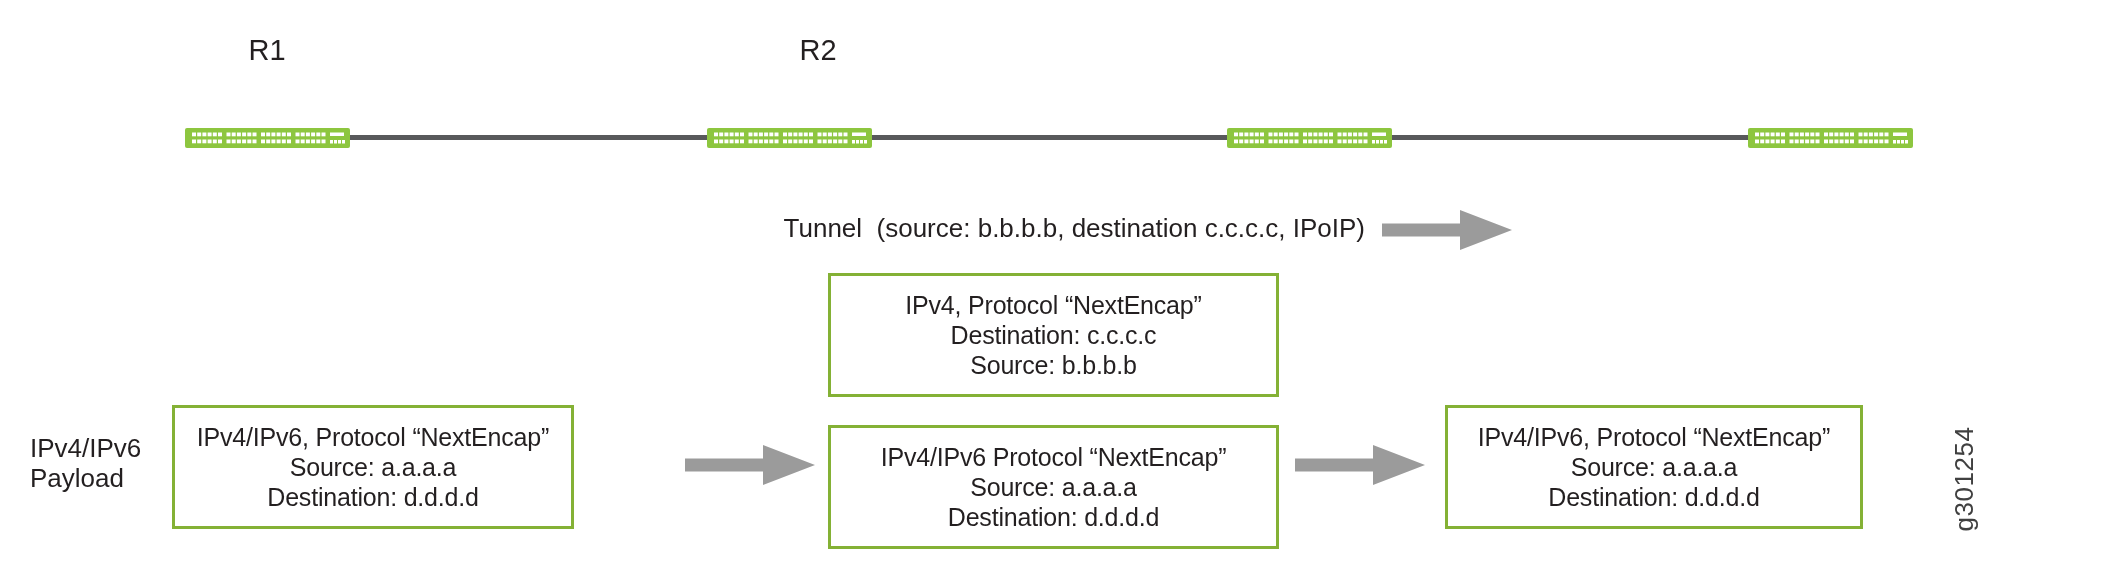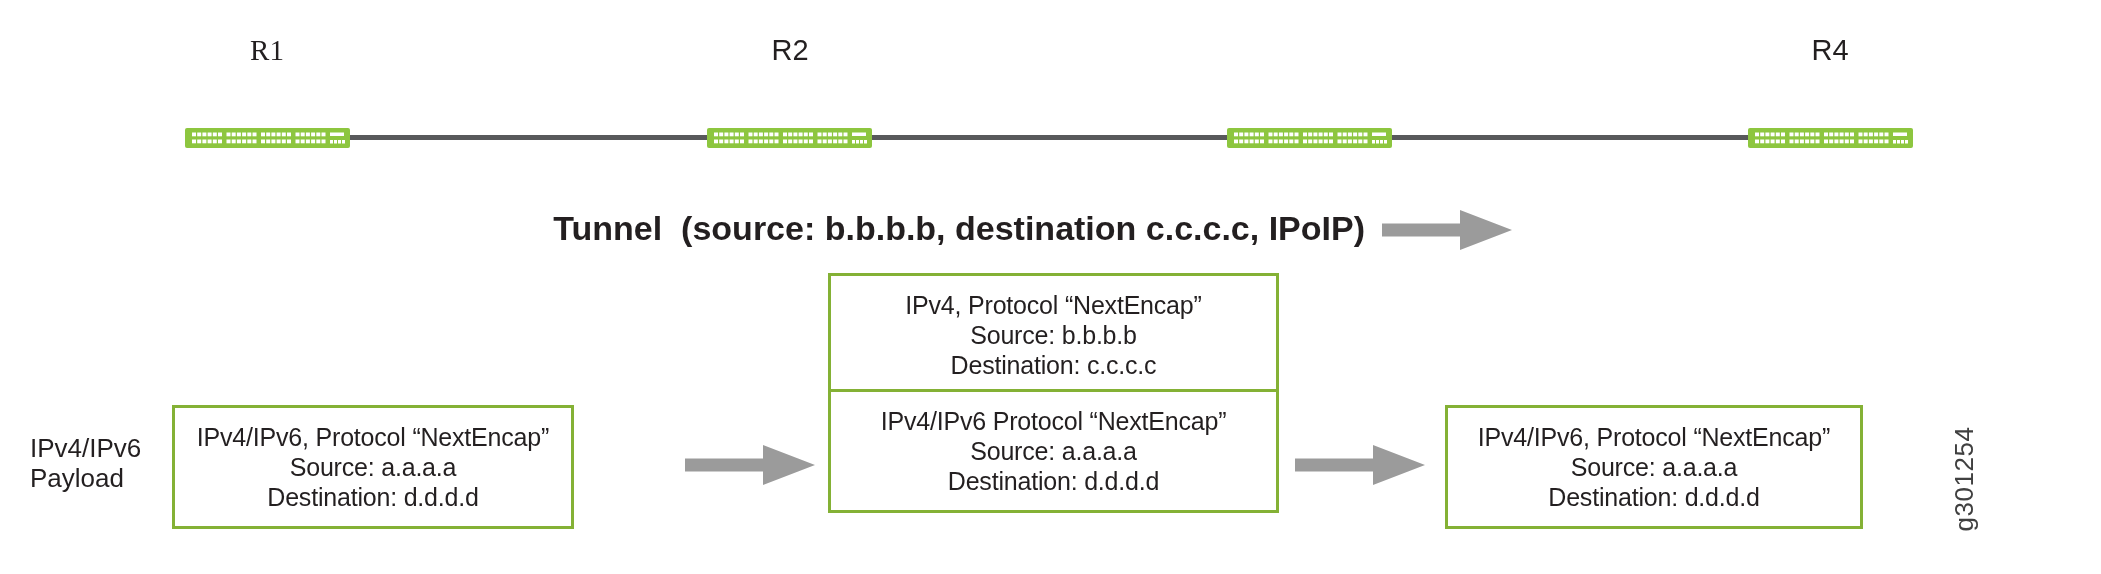--- a/index.html
+++ b/index.html
@@ -17,34 +17,34 @@
     background:#58595b;
   }
   .router-label{
     position:absolute;top:34px;width:200px;
     text-align:center;font-size:29px;line-height:33px;
   }
   .router-icon{position:absolute;top:128px;}
   
   .tunnel-label{
     position:absolute;top:213px;right:736px;
-    font-size:34px;line-height:30px;white-space:pre;font-weight:bold;
+    font-size:26px;line-height:30px;white-space:pre;
   }
   .tunnel-arrow{position:absolute;left:1382px;top:207px;}
   
   .packet-box{
     position:absolute;height:118px;
     border:3px solid #84b135;background:#ffffff;
     display:flex;flex-direction:column;justify-content:center;align-items:center;
     text-align:center;font-size:25px;line-height:30px;
     white-space:nowrap;letter-spacing:-0.2px;
   }
   .box-left{left:172px;top:405px;width:396px;}
   .box-mid-top{left:828px;top:273px;width:445px;}
-  .box-mid-bottom{left:828px;top:389px;width:445px;}
+  .box-mid-bottom{left:828px;top:425px;width:445px;}
   .box-right{left:1445px;top:405px;width:412px;}
   .payload-label{
     position:absolute;left:30px;top:433px;width:142px;
     text-align:left;font-size:26px;line-height:30px;
   }
   .flow-arrow-1{position:absolute;left:685px;top:442px;}
   .flow-arrow-2{position:absolute;left:1295px;top:442px;}
   .figure-id{
     position:absolute;left:1903px;top:465px;width:120px;height:28px;
     transform:rotate(-90deg);
@@ -86,40 +86,39 @@
     <g id="arrow-right">
       <path d="M0,16.5 L78,16.5 L78,3 L130,23 L78,43 L78,29.5 L0,29.5 Z" fill="#9B9B9B"></path>
     </g>
   </defs>
 </svg>
 
 <div class="stage">
 
   <div class="link-line"></div>
 
-  <div class="router-label" style="left:167px;font-family:Liberation Serif, serif;">
+  <div class="router-label" style="left:167px;">
     <div>R1</div>
   </div>
   <svg class="router-icon" style="left:185px;" width="165" height="20" viewBox="0 0 165 20">
       <use href="#router-shape"></use>
     </svg>
 
-  <div class="router-label" style="left:690px;">
+  <div class="router-label" style="left:718px;">
     <div>R2</div>
   </div>
   <svg class="router-icon" style="left:707px;" width="165" height="20" viewBox="0 0 165 20">
       <use href="#router-shape"></use>
     </svg>
 
   <svg class="router-icon" style="left:1227px;" width="165" height="20" viewBox="0 0 165 20">
       <use href="#router-shape"></use>
     </svg>
 
   <div class="router-label" style="left:1730px;">
-    <div>R4</div>
   </div>
   <svg class="router-icon" style="left:1748px;" width="165" height="20" viewBox="0 0 165 20">
       <use href="#router-shape"></use>
     </svg>
 
   <div class="tunnel-label">Tunnel  (source: b.b.b.b, destination c.c.c.c, IPoIP)</div>
   <svg class="tunnel-arrow" width="130" height="46" viewBox="0 0 130 46">
       <use href="#arrow-right"></use>
     </svg>
 
@@ -133,22 +132,22 @@
     <div class="packet-line">Source: a.a.a.a</div>
     <div class="packet-line">Destination: d.d.d.d</div>
   </div>
 
   <svg class="flow-arrow-1" width="130" height="46" viewBox="0 0 130 46">
       <use href="#arrow-right"></use>
     </svg>
 
   <div class="packet-box box-mid-top">
     <div class="packet-line">IPv4, Protocol “NextEncap”</div>
+    <div class="packet-line">Destination: c.c.c.c</div>
     <div class="packet-line">Source: b.b.b.b</div>
-    <div class="packet-line">Destination: c.c.c.c</div>
   </div>
 
   <div class="packet-box box-mid-bottom">
     <div class="packet-line">IPv4/IPv6 Protocol “NextEncap”</div>
     <div class="packet-line">Source: a.a.a.a</div>
     <div class="packet-line">Destination: d.d.d.d</div>
   </div>
 
   <svg class="flow-arrow-2" width="130" height="46" viewBox="0 0 130 46">
       <use href="#arrow-right"></use>

